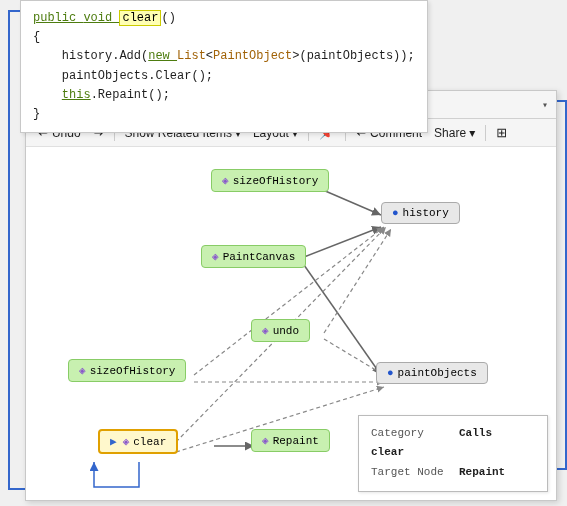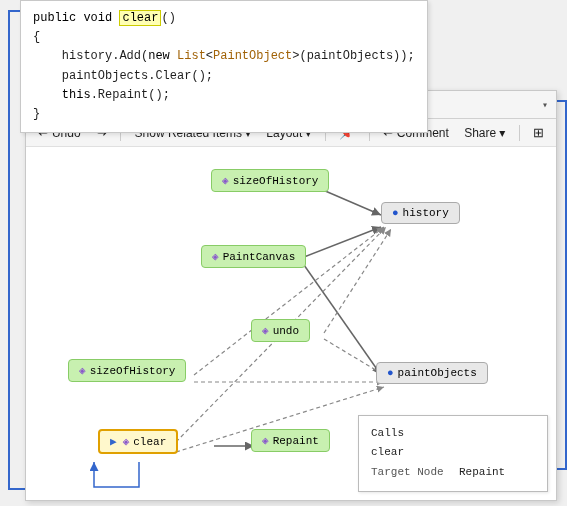--- a/index.html
+++ b/index.html
@@ -19,21 +19,21 @@
       left: 20px;
       background: white;
       border: 1px solid #c8c8c8;
       padding: 8px 12px;
       font-size: 12px;
       line-height: 1.6;
       z-index: 10;
       min-width: 300px;
       box-shadow: 2px 2px 4px rgba(0,0,0,0.1);
     }
-    .code-snippet .kw { color: #000000; }
+    .code-snippet .kw { color: #4d7c0f; text-decoration: underline; }
     .code-snippet .type { color: #a16207; }
     .code-snippet .highlight { background: #ffffb3; border: 1px solid #cccc00; padding: 0 2px; }
     .code-snippet .normal { color: #1e1e1e; }
 
     
     .code-map-window {
       position: absolute;
       top: 90px;
       left: 25px;
       right: 10px;
@@ -79,21 +79,20 @@
     
     .toolbar {
       display: flex;
       align-items: center;
       gap: 4px;
       padding: 3px 8px;
       background: #f5f5f5;
       border-bottom: 1px solid #e0e0e0;
       height: 28px;
       font-size: 12px;
-      justify-content: space-between;
     }
     .toolbar-btn {
       display: flex;
       align-items: center;
       gap: 3px;
       padding: 2px 4px;
       cursor: pointer;
       color: #1e1e1e;
       font-size: 12px;
       border: none;
@@ -157,21 +156,21 @@
       font-size: 11px;
       line-height: 1.8;
       box-shadow: 1px 1px 3px rgba(0,0,0,0.1);
       min-width: 190px;
     }
     .tooltip-row {
       display: flex;
       gap: 8px;
     }
     .tooltip-label { color: #555; min-width: 80px; }
-    .tooltip-value { color: #1e1e1e; font-weight: 400; text-align: center; }
+    .tooltip-value { color: #1e1e1e; font-weight: 700; text-align: center; }
 
     
     .bracket-left {
       position: absolute;
       top: 10px;
       left: 8px;
       width: 18px;
       height: 480px;
       border-left: 2px solid #3366cc;
       border-top: 2px solid #3366cc;
@@ -335,20 +334,21 @@
       <span>clear</span>
     </div>
 
     <div class="node node-green" style="left:225px; top:282px;">
       <span class="node-icon node-icon-purple">◈</span>
       <span>Repaint</span>
     </div>
 
     <div class="tooltip-box">
       <div class="tooltip-row">
+        <span class="tooltip-label">Category</span>
         <span class="tooltip-value">Calls</span>
       </div>
       <div class="tooltip-row">
         <span class="tooltip-value">clear</span>
       </div>
       <div class="tooltip-row">
         <span class="tooltip-label">Target Node</span>
         <span class="tooltip-value">Repaint</span>
       </div>
     </div>

